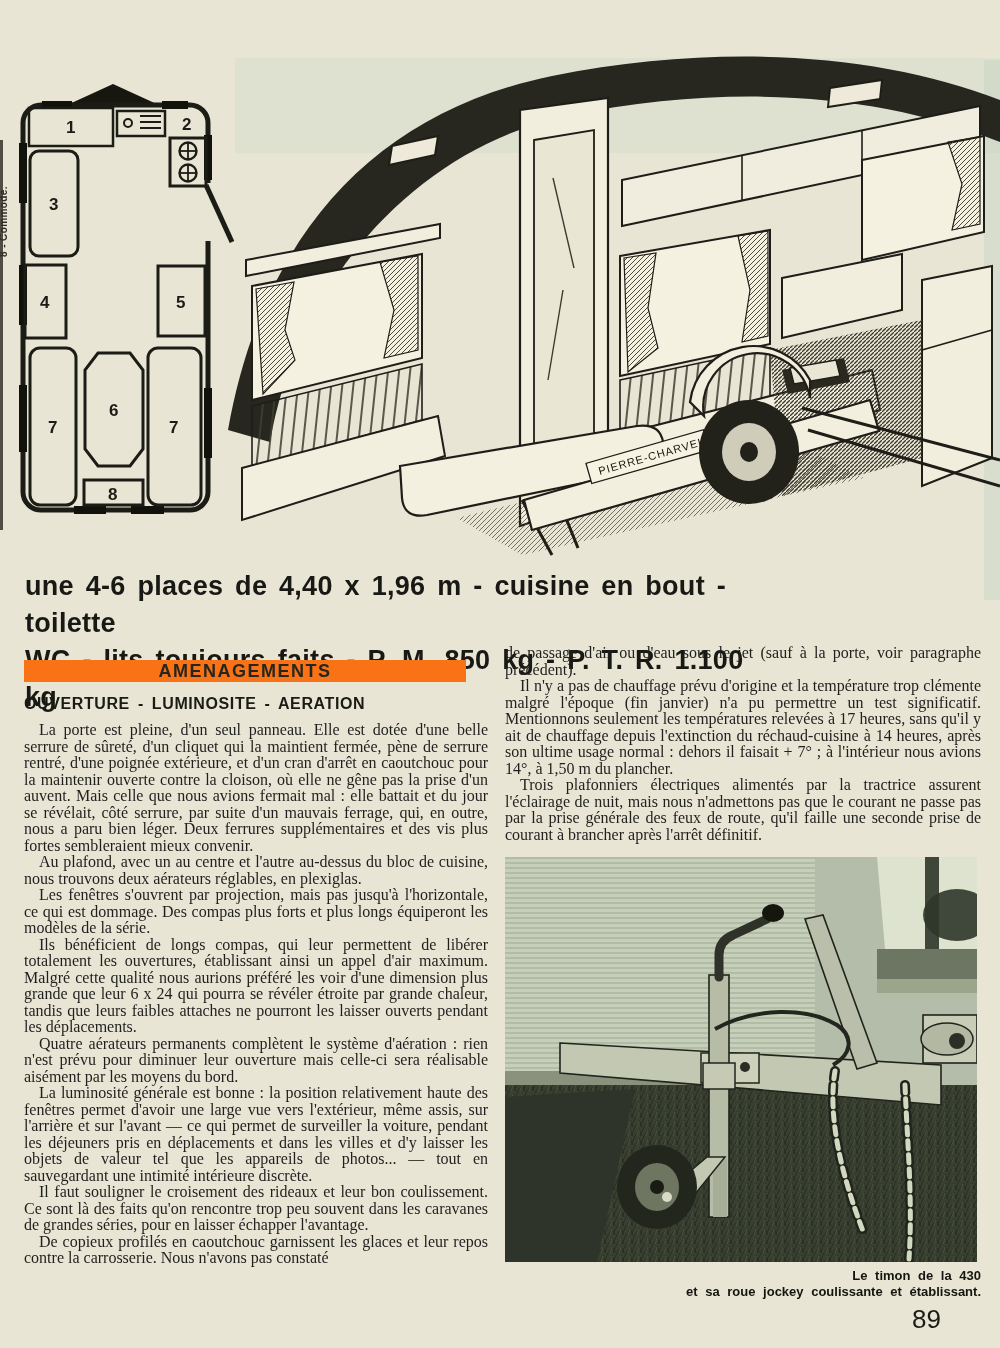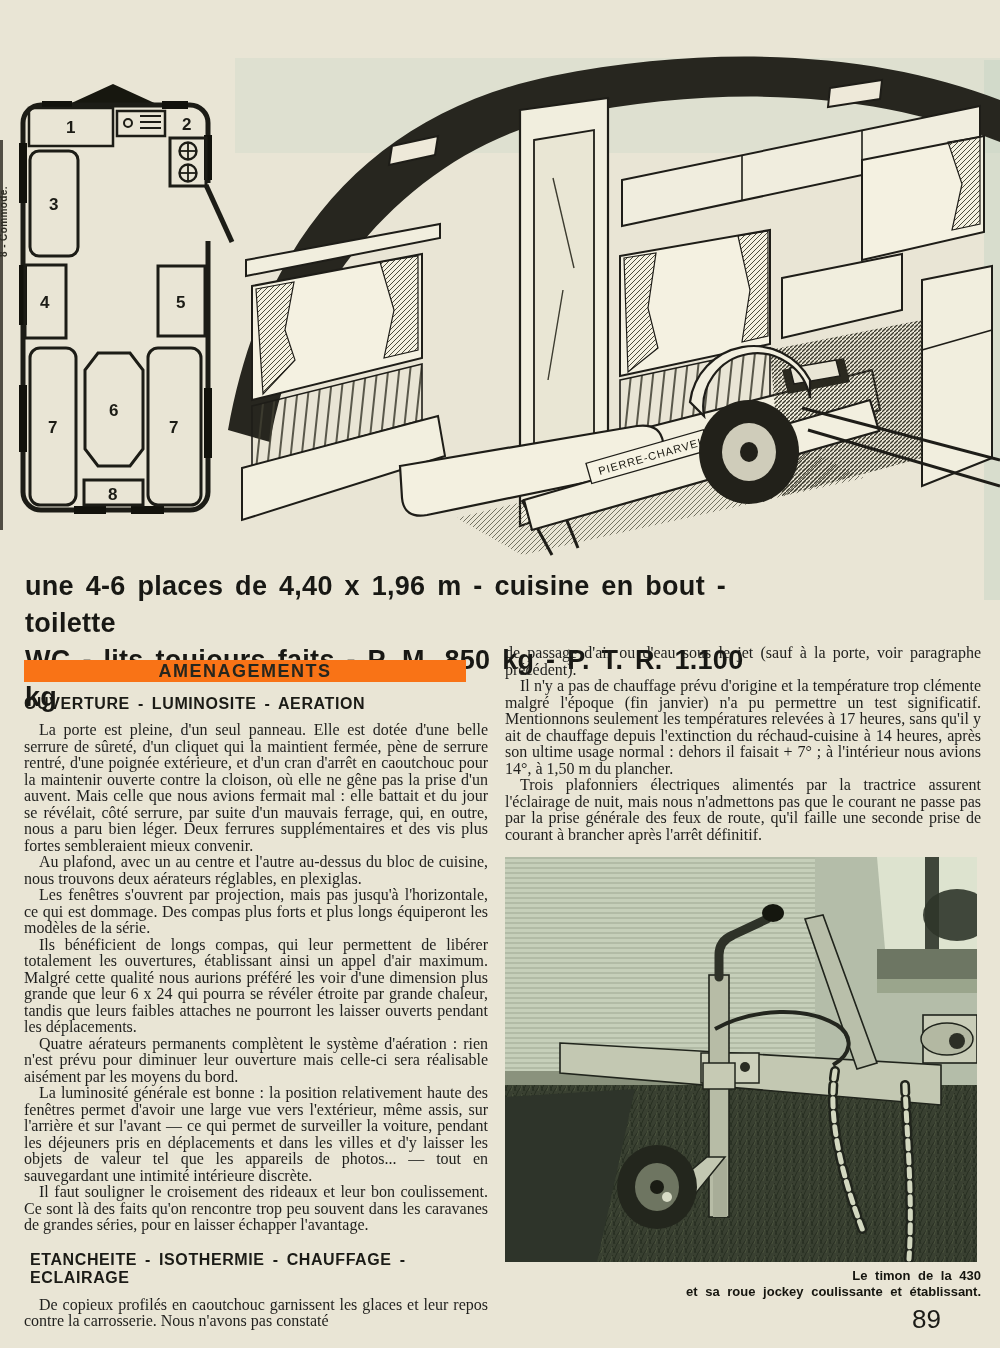--- a/index.html
+++ b/index.html
@@ -203,21 +203,20 @@
   <div class="col col-left">
     <div class="banner">AMENAGEMENTS</div>
     <div class="sub sub1">OUVERTURE - LUMINOSITE - AERATION</div>
     <p class="body ind">La porte est pleine, d'un seul panneau. Elle est dotée d'une belle serrure de sûreté, d'un cliquet qui la maintient fermée, pène de serrure rentré, d'une poignée extérieure, et d'un cran d'arrêt en caoutchouc pour la maintenir ouverte contre la cloison, où elle ne gêne pas la prise d'un auvent. Mais celle que nous avions fermait mal : elle battait et du jour se révélait, côté serrure, par suite d'un mauvais ferrage, qui, en outre, nous a paru bien léger. Deux ferrures supplémentaires et des vis plus fortes sembleraient mieux convenir.</p>
     <p class="body ind">Au plafond, avec un au centre et l'autre au-dessus du bloc de cuisine, nous trouvons deux aérateurs réglables, en plexiglas.</p>
     <p class="body ind">Les fenêtres s'ouvrent par projection, mais pas jusqu'à l'horizontale, ce qui est dommage. Des compas plus forts et plus longs équiperont les modèles de la série.</p>
     <p class="body ind">Ils bénéficient de longs compas, qui leur permettent de libérer totalement les ouvertures, établissant ainsi un appel d'air maximum. Malgré cette qualité nous aurions préféré les voir d'une dimension plus grande que leur 6 x 24 qui pourra se révéler étroite par grande chaleur, tandis que leurs faibles attaches ne pourront les laisser ouverts pendant les déplacements.</p>
     <p class="body ind">Quatre aérateurs permanents complètent le système d'aération : rien n'est prévu pour diminuer leur ouverture mais celle-ci sera réalisable aisément par les moyens du bord.</p>
     <p class="body ind">La luminosité générale est bonne : la position relativement haute des fenêtres permet d'avoir une large vue vers l'extérieur, même assis, sur l'arrière et sur l'avant — ce qui permet de surveiller la voiture, pendant les déjeuners pris en déplacements et dans les villes et d'y laisser les objets de valeur tel que les appareils de photos... — tout en sauvegardant une intimité intérieure discrète.</p>
     <p class="body ind">Il faut souligner le croisement des rideaux et leur bon coulissement. Ce sont là des faits qu'on rencontre trop peu souvent dans les caravanes de grandes séries, pour en laisser échapper l'avantage.</p>
-    <div class="sub sub2">ETANCHEITE - ISOTHERMIE - CHAUFFAGE - ECLAIRAGE</div>
     <p class="body ind">De copieux profilés en caoutchouc garnissent les glaces et leur repos contre la carrosserie. Nous n'avons pas constaté</p>
   </div>
 
   <div class="col col-right">
     <p class="body">de passage d'air ou d'eau sous le jet (sauf à la porte, voir paragraphe précédent).</p>
     <p class="body ind">Il n'y a pas de chauffage prévu d'origine et la température trop clémente malgré l'époque (fin janvier) n'a pu permettre un test significatif. Mentionnons seulement les températures relevées à 17 heures, sans qu'il y ait de chauffage depuis l'extinction du réchaud-cuisine à 14 heures, après son ultime usage normal : dehors il faisait + 7° ; à l'intérieur nous avions 14°, à 1,50 m du plancher.</p>
     <p class="body ind">Trois plafonniers électriques alimentés par la tractrice assurent l'éclairage de nuit, mais nous n'admettons pas que le courant ne passe pas par la prise générale des feux de route, qu'il faille une seconde prise de courant à brancher après l'arrêt définitif.</p>
 
     <svg class="photo" viewBox="0 0 472 405">
       <defs>

